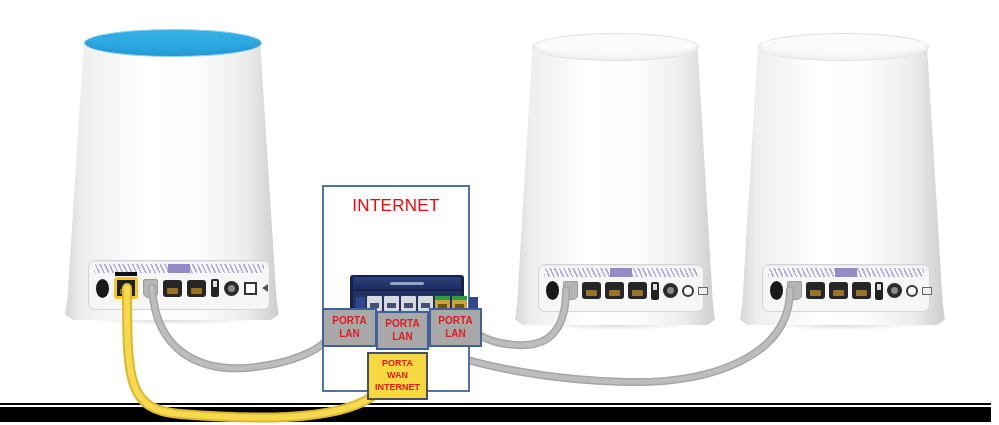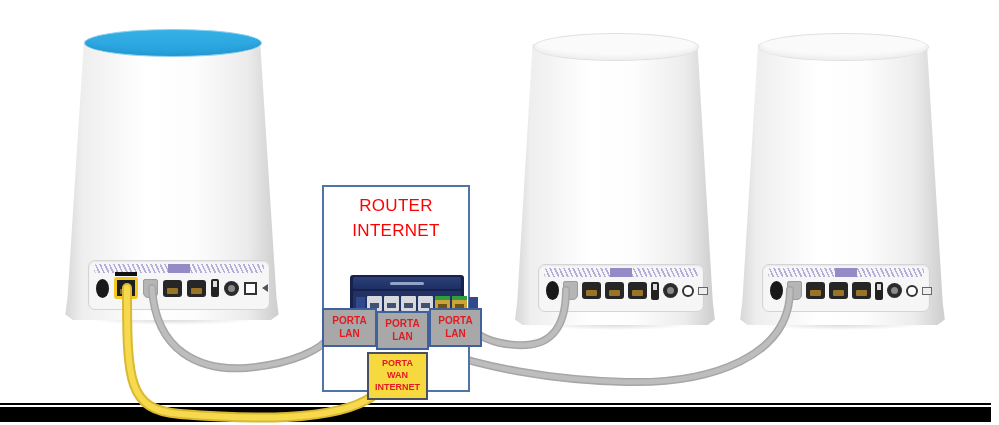--- a/index.html
+++ b/index.html
@@ -159,21 +159,20 @@
 
     <path d="M152,288 C156,352 200,371 246,368 C292,364 322,350 332,334" fill="none" stroke="#a6a6a6" stroke-width="8" stroke-linecap="round"></path>
     <path d="M152,288 C156,352 200,371 246,368 C292,364 322,350 332,334" fill="none" stroke="#bdbdbd" stroke-width="5" stroke-linecap="round"></path>
 
     <path d="M127,288 C127,382 128,410 180,414 C245,419 335,423 373,396" fill="none" stroke="#d9b834" stroke-width="10" stroke-linecap="round"></path>
     <path d="M127,288 C127,382 128,410 180,414 C245,419 335,423 373,396" fill="none" stroke="#f6d94c" stroke-width="6" stroke-linecap="round"></path>
   </svg>
 
   <div class="center-box">
     <div class="box-title">
-      <span>ROUTER</span>
       <span>INTERNET</span>
     </div>
     <div class="router-img">
       <div class="router-top"></div>
       <div class="router-face">
         <i class="r-chip"></i>
         <i class="r-port"></i>
         <i class="r-port"></i>
         <i class="r-port"></i>
         <i class="r-port"></i>

